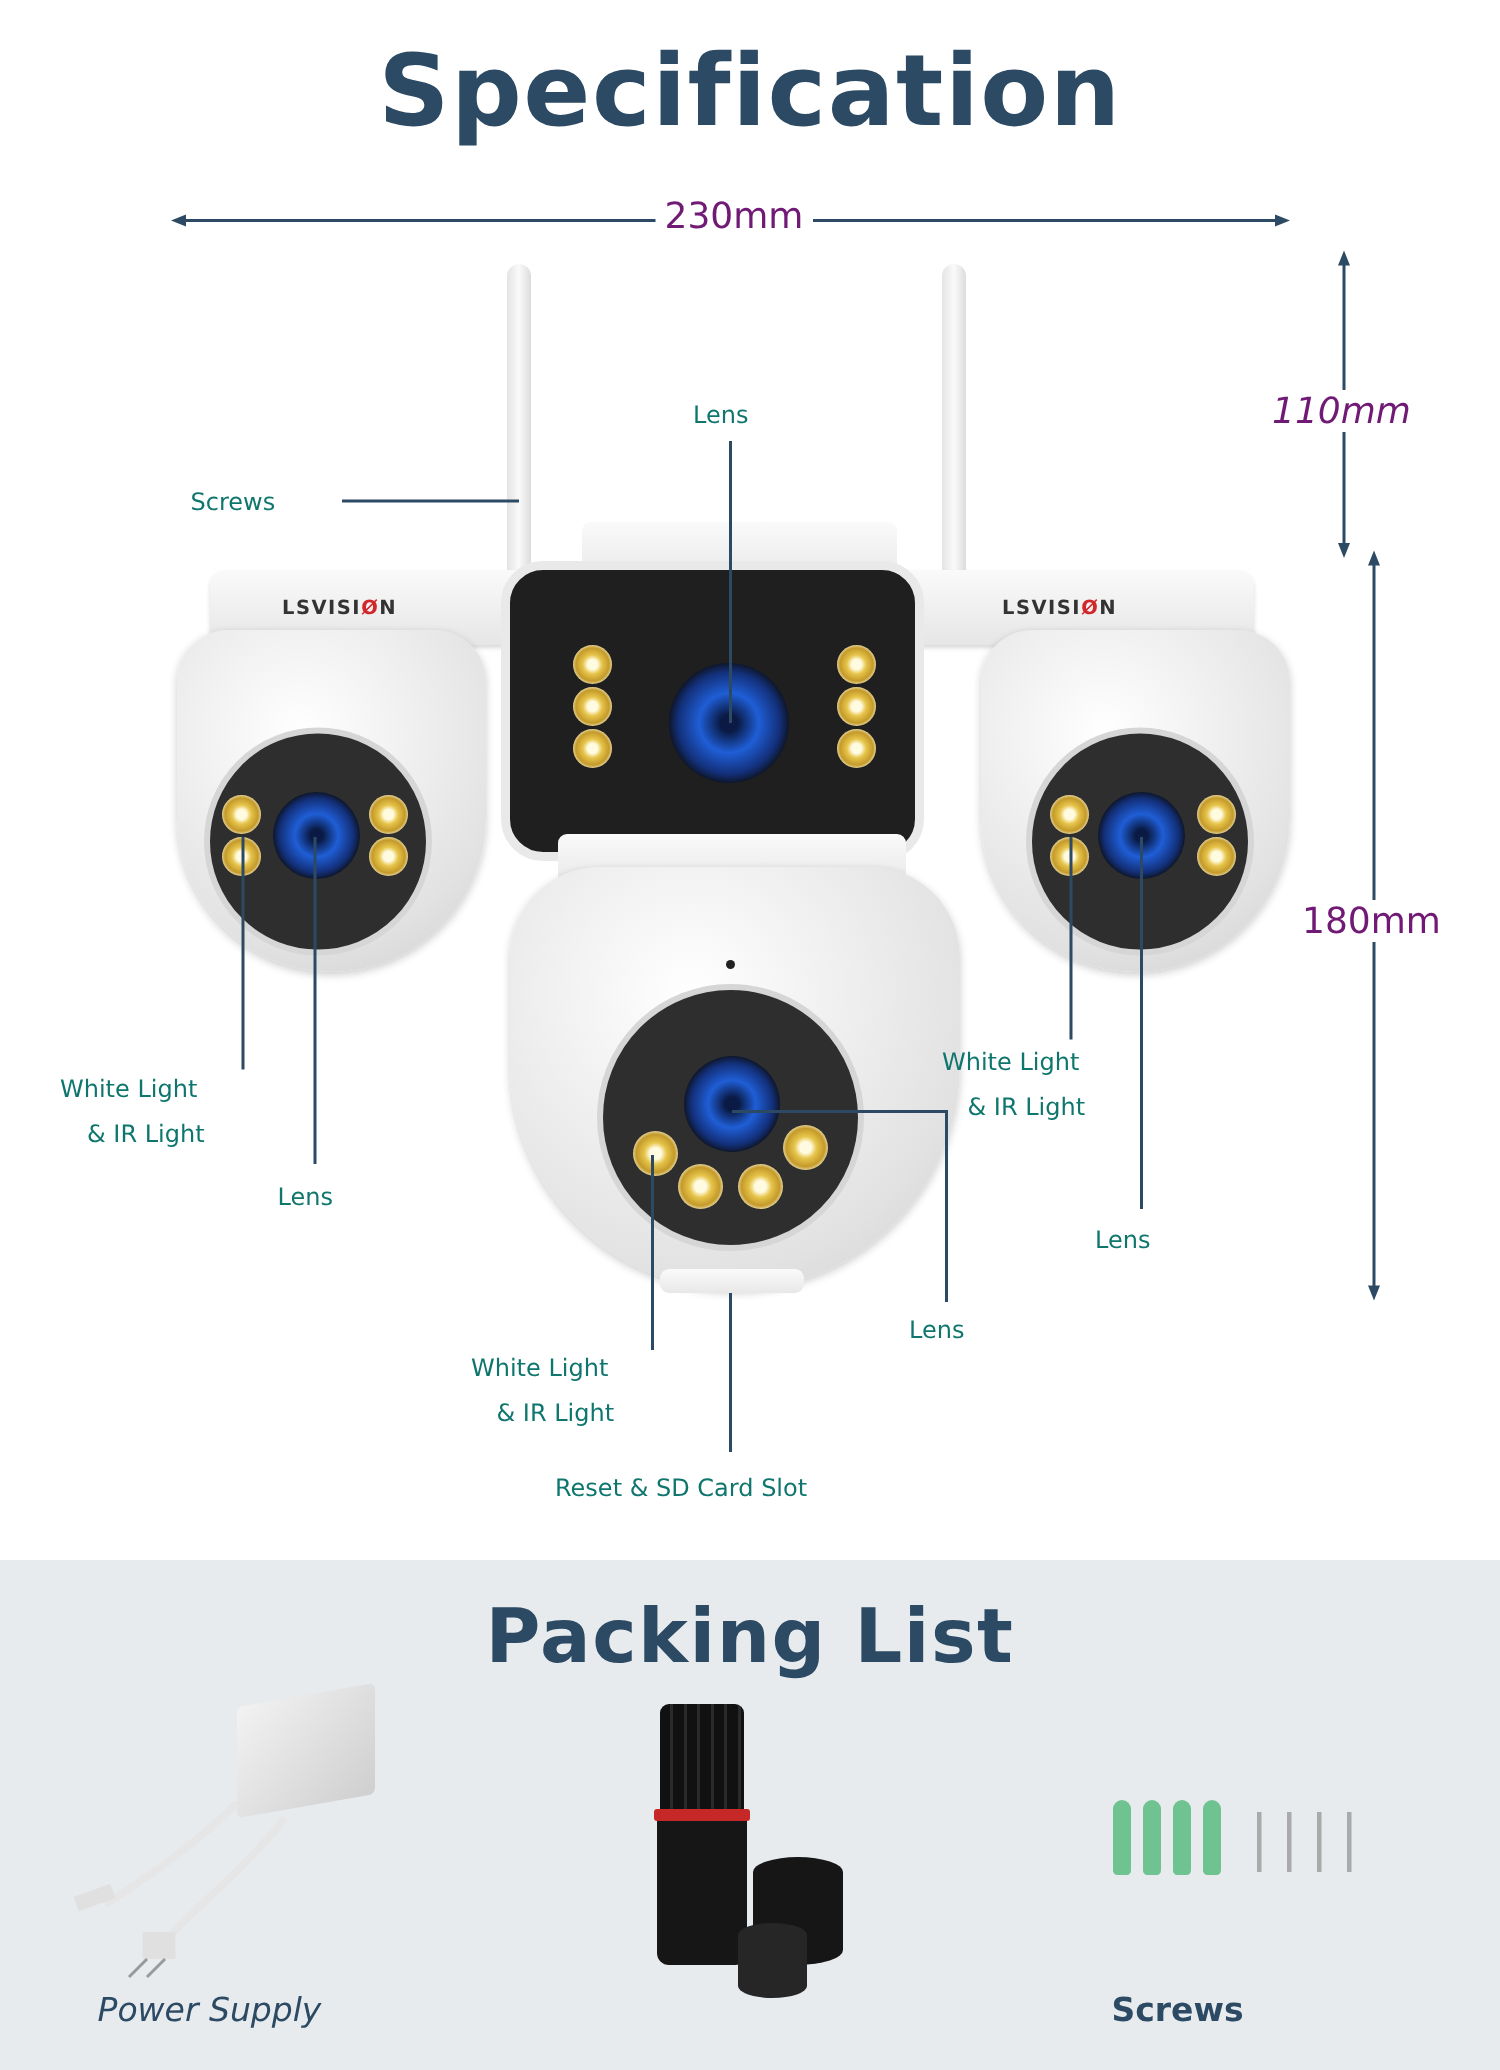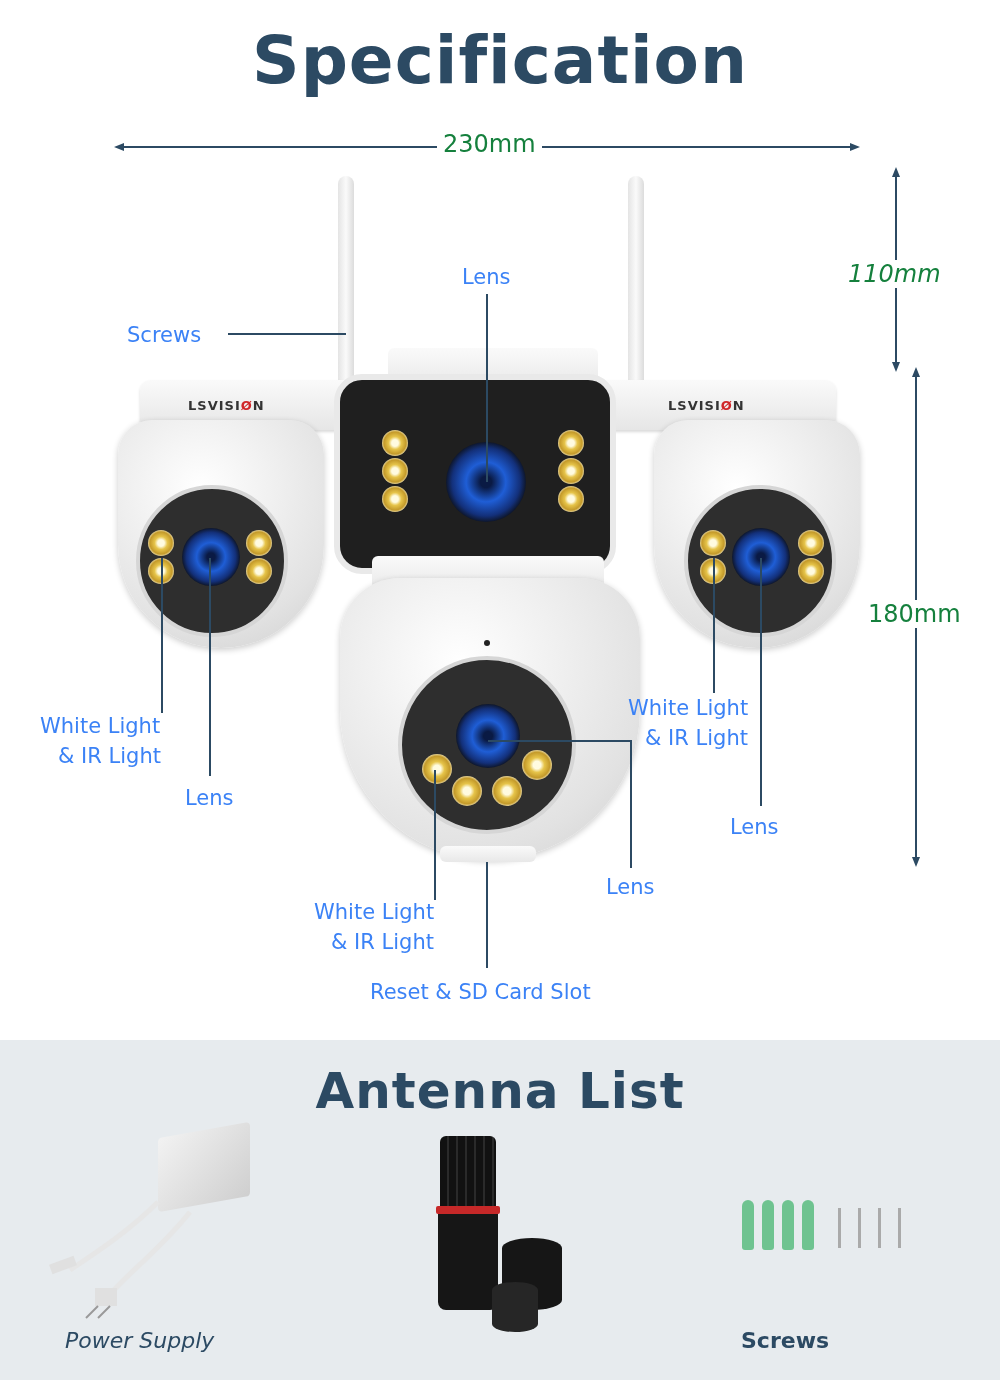--- a/index.html
+++ b/index.html
@@ -1,20 +1,20 @@
 <!DOCTYPE html>
 <html><head>
 <meta charset="utf-8">
 <style>
   * { box-sizing: border-box; margin: 0; padding: 0; }
   body { width: 1000px; height: 1380px; background: #ffffff; font-family: "DejaVu Sans", sans-serif; color: #2c4a63; position: relative; overflow: hidden; }
   .abs { position: absolute; }
   .title { position: absolute; left: 0; width: 1000px; text-align: center; font-weight: bold; color: #2c4a63; letter-spacing: 1px; }
-  .lbl { position: absolute; font-size: 21px; color: #3b82f6; line-height: 30px; white-space: nowrap; }
-  .dim { position: absolute; font-size: 24px; color: #15803d; background: #fff; padding: 0 6px; }
+  .lbl { position: absolute; font-size: 16px; color: #0f766e; line-height: 30px; white-space: nowrap; }
+  .dim { position: absolute; font-size: 24px; color: #701a75; background: #fff; padding: 0 6px; }
   .hline { position: absolute; height: 2px; background: #2c4a63; }
   .vline { position: absolute; width: 2px; background: #2c4a63; }
   .arrow-l, .arrow-r, .arrow-u, .arrow-d { position: absolute; width: 0; height: 0; }
   .arrow-l { border-top: 4px solid transparent; border-bottom: 4px solid transparent; border-right: 10px solid #2c4a63; }
   .arrow-r { border-top: 4px solid transparent; border-bottom: 4px solid transparent; border-left: 10px solid #2c4a63; }
   .arrow-u { border-left: 4px solid transparent; border-right: 4px solid transparent; border-bottom: 10px solid #2c4a63; }
   .arrow-d { border-left: 4px solid transparent; border-right: 4px solid transparent; border-top: 10px solid #2c4a63; }
 
   
   .antenna { position: absolute; width: 16px; border-radius: 8px 8px 2px 2px; background: linear-gradient(90deg,#e4e4e4,#fafafa,#dcdcdc); }
@@ -131,21 +131,21 @@
 <div class="lbl" style="left:606px;top:872px;">Lens</div>
 
 <div class="vline" style="left:434px;top:770px;height:130px;"></div>
 <div class="lbl" style="left:314px;top:897px;">White Light</div>
 <div class="lbl" style="left:331px;top:927px;">&amp; IR Light</div>
 
 <div class="vline" style="left:486px;top:862px;height:106px;"></div>
 <div class="lbl" style="left:370px;top:977px;">Reset &amp; SD Card Slot</div>
 
 <div class="pack">
-  <div class="title" style="top:22px;font-size:50px;">Antenna List</div>
+  <div class="title" style="top:22px;font-size:50px;">Packing List</div>
 
   <div>
     <div class="abs" style="left:158px;top:90px;width:92px;height:74px;background:linear-gradient(135deg,#f2f2f2,#cfcfcf);border-radius:4px;transform:skewY(-10deg);"></div>
     <svg class="abs" style="left:40px;top:150px;" width="200" height="130" viewBox="0 0 200 130">
       <path d="M118 12 C 90 40, 60 60, 30 80" stroke="#e6e6e6" stroke-width="5" fill="none"></path>
       <path d="M150 22 C 120 60, 80 90, 70 105" stroke="#e6e6e6" stroke-width="5" fill="none"></path>
       <rect x="10" y="70" width="26" height="10" fill="#e0e0e0" transform="rotate(-20 23 75)"></rect>
       <rect x="55" y="98" width="22" height="18" fill="#e0e0e0"></rect>
       <line x1="58" y1="116" x2="46" y2="128" stroke="#999" stroke-width="2"></line>
       <line x1="70" y1="116" x2="58" y2="128" stroke="#999" stroke-width="2"></line>

